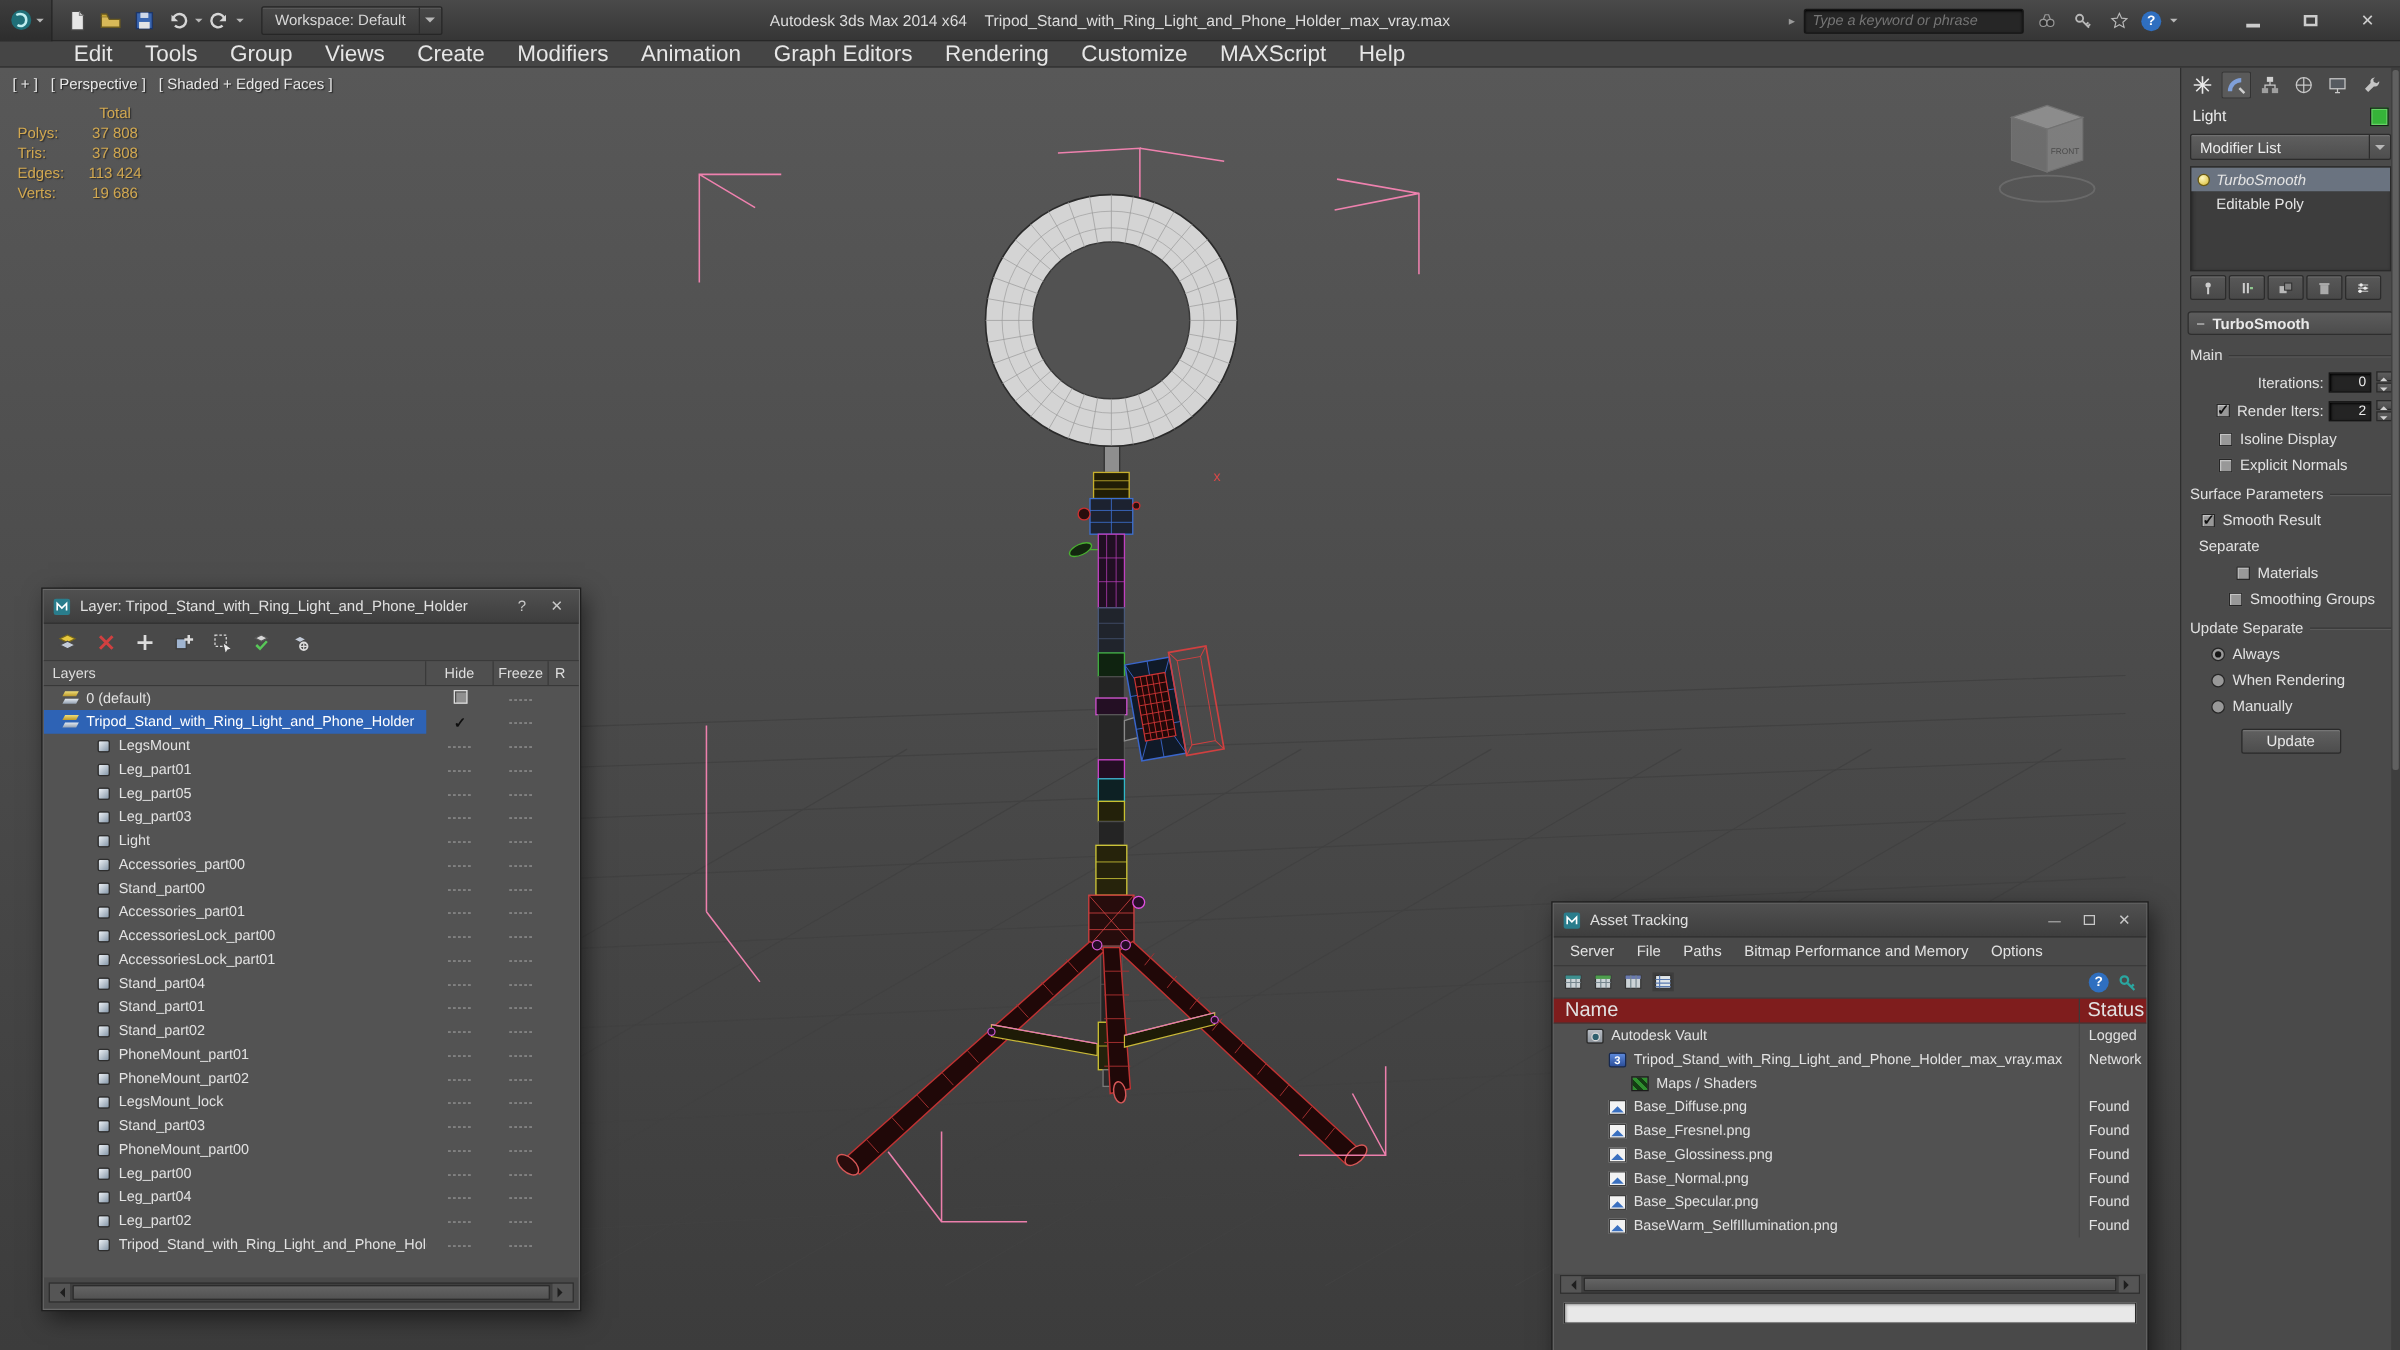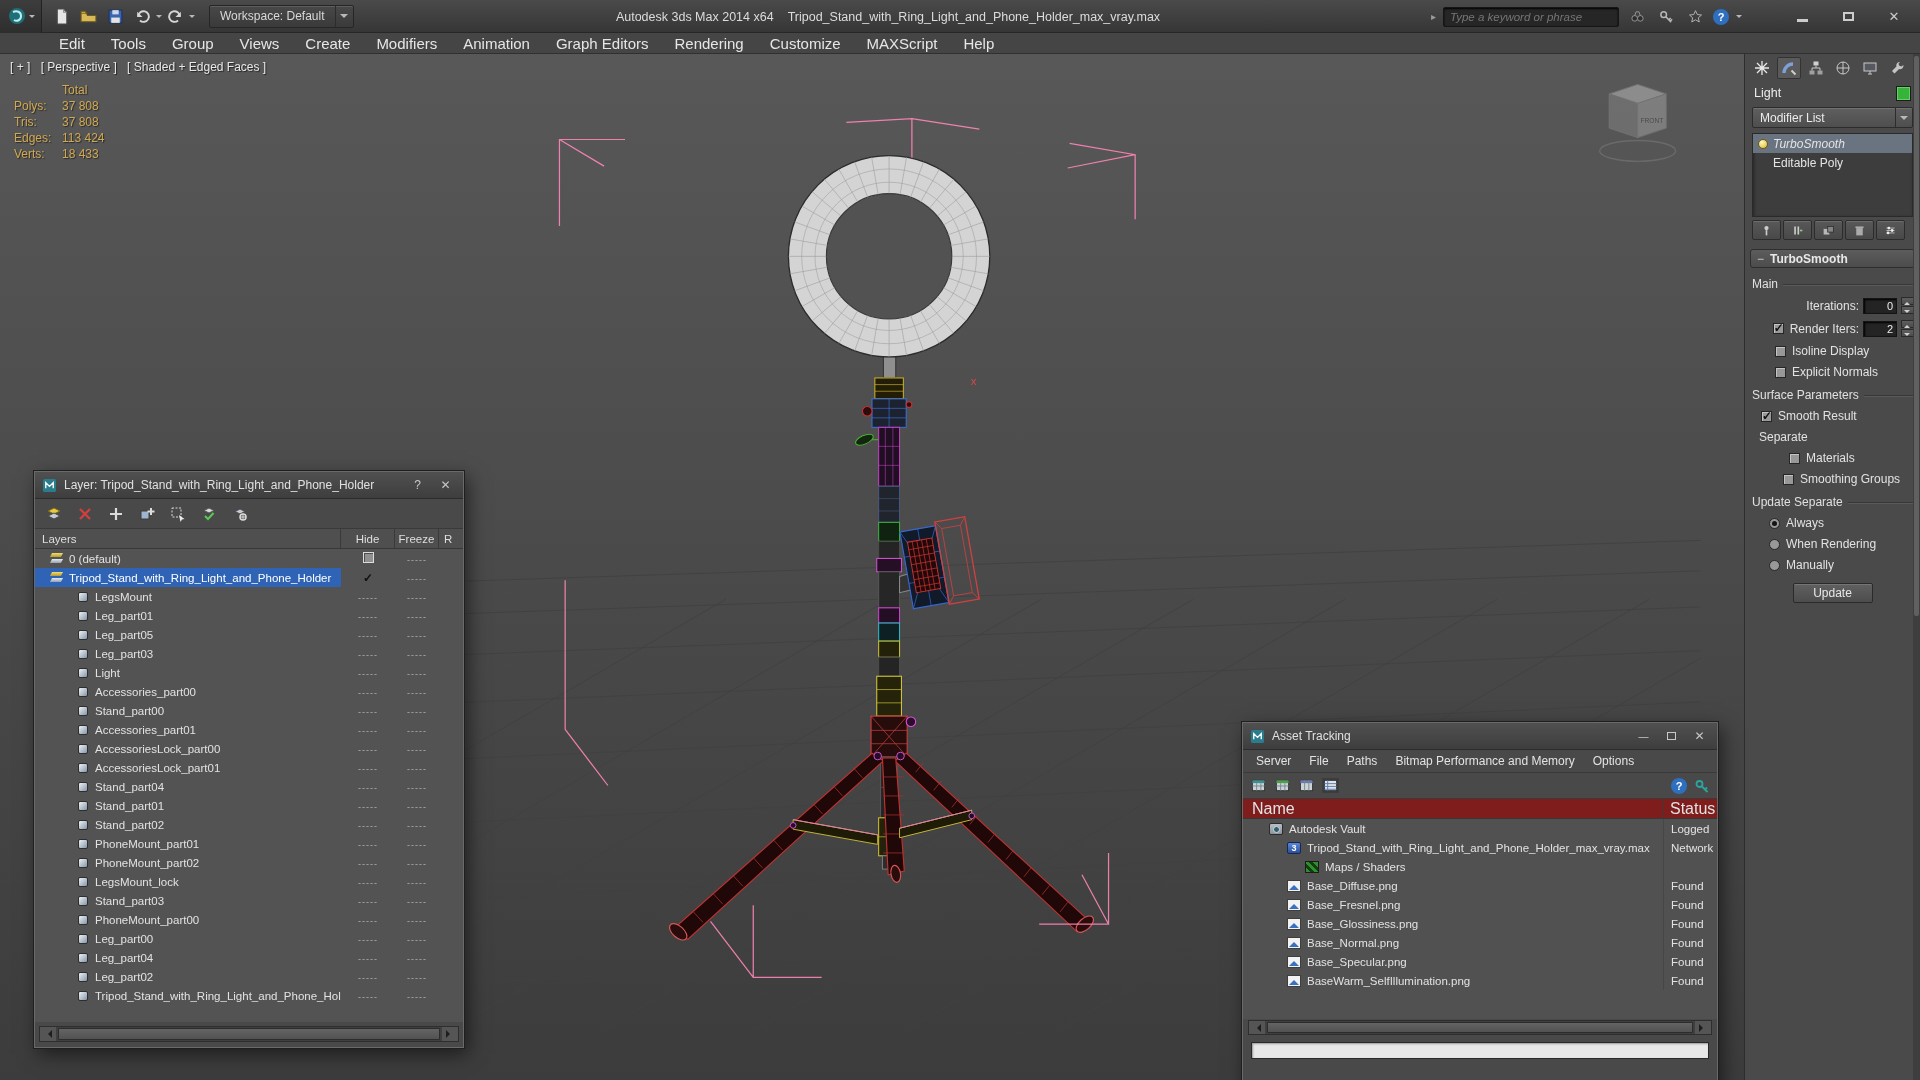--- a/index.html
+++ b/index.html
@@ -28,30 +28,30 @@
   .help-ico{width:16px;height:16px;border-radius:50%;background:#2f6fc0;color:#fff;font-weight:bold;font-size:11px;text-align:center;line-height:16px}
   .help-ico::before{content:"?"}
   #win-btns{position:absolute;right:6px;top:3px;display:flex;gap:6px}
   .winbtn{width:40px;height:26px;display:flex;align-items:center;justify-content:center;color:#cccccc;border-radius:2px}
   .glyph-min{width:11px;height:3px;background:#ccc;margin-top:8px}
   .glyph-max{width:11px;height:9px;border:2px solid #ccc}
   .glyph-close::before{content:"✕";font-size:13px}
 
   
   #menubar{position:absolute;top:33px;left:0;width:1920px;height:21px;background:#454545;border-bottom:1px solid #303030;display:flex;align-items:center;padding-left:46px;z-index:25}
-  .menu-item{padding:0 13px;line-height:21px;font-size:15px;color:#e6e6e6}
+  .menu-item{padding:0 13px;line-height:21px;font-size:18px;color:#e6e6e6}
 
   
   #viewport{position:absolute;top:54px;left:0;width:1744px;height:1026px;background:linear-gradient(var(--vptop,#585858),var(--vpbottom,#3c3c3c));overflow:hidden}
   #vp-label{position:absolute;top:6px;left:10px;z-index:3;text-shadow:1px 1px 1px rgba(0,0,0,.6)}
   #vp-label span{margin-right:7px;font-size:12px;color:#e8e8e8}
   #vp-stats{position:absolute;top:28px;left:14px;z-index:3;color:var(--stats,#d2a850);font-size:12px;line-height:16px;text-shadow:1px 1px 1px rgba(0,0,0,.5)}
   .srow{display:flex}
   .slabel{width:48px}
-  .sval{width:60px;text-align:left}
+  .sval{width:60px;text-align:center}
   #vp-svg{position:absolute;top:0;left:0;z-index:1}
 
   
   .dlg{position:absolute;background:#494949;border:1px solid #6a6a6a;outline:1px solid #1f1f1f;box-shadow:4px 6px 18px rgba(0,0,0,.55);z-index:20}
   .dlg-title{height:27px;background:linear-gradient(#505050,#3e3e3e);border-bottom:1px solid #2c2c2c;display:flex;align-items:center;gap:7px;padding:0 7px;font-size:12px;color:#e0e0e0}
   .dlg-title .ttl{flex:1;white-space:nowrap;overflow:hidden}
   .dlg-ico{width:15px;height:15px;flex:0 0 15px}
   .dlg-btn{width:21px;text-align:center;color:#c8c8c8;font-size:12px}
   .dlg-btn.q::before{content:"?"}
   .dlg-btn.x::before{content:"✕"}
@@ -406,21 +406,21 @@
       <div class="srow">
         <span class="slabel">Tris:</span>
         <span class="sval">37 808</span>
       </div>
       <div class="srow">
         <span class="slabel">Edges:</span>
         <span class="sval">113 424</span>
       </div>
       <div class="srow">
         <span class="slabel">Verts:</span>
-        <span class="sval">18 433</span>
+        <span class="sval">19 686</span>
       </div>
   </div>
 </div>
 
 <div id="layerdlg" class="dlg">
   <div class="dlg-title">
     <svg class="dlg-ico" viewBox="0 0 16 16">
         <rect x="1" y="1" width="14" height="14" rx="2" fill="#2a7d8c"></rect>
         <path d="M4 11V5l4 4 4-4v6" stroke="#fff" stroke-width="1.4" fill="none"></path>
       </svg>

